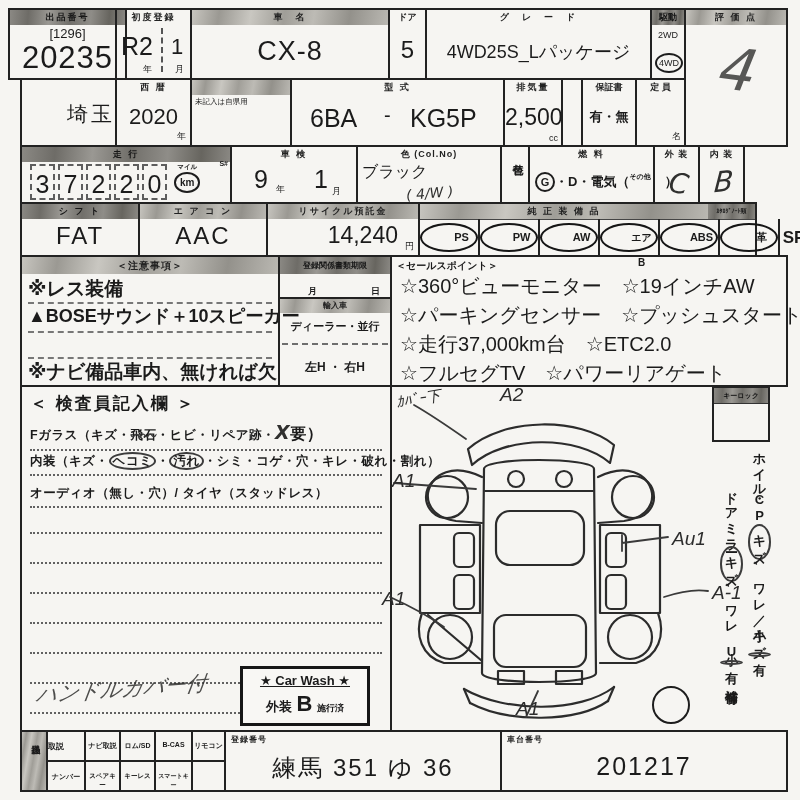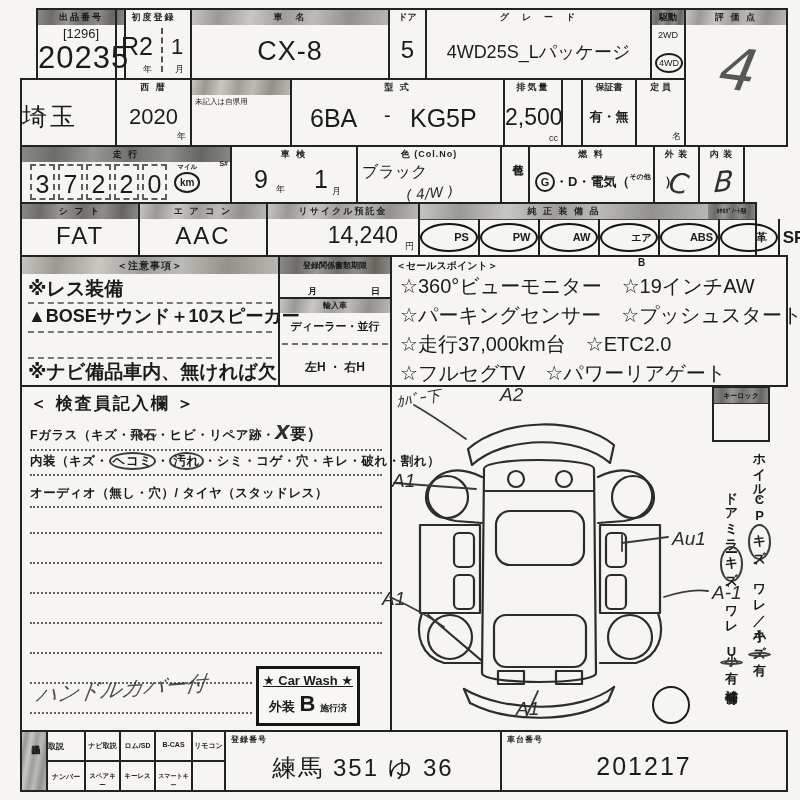--- a/index.html
+++ b/index.html
@@ -28,21 +28,21 @@
   .scrib{text-decoration:line-through;text-decoration-style:wavy;text-decoration-color:#3a3a3a;}
   .wcirc{border:2px solid #3c3c3c;border-radius:50%;padding:0 2px;}
   .ann{position:absolute;font-size:19px;font-style:italic;color:#2d2d2d;white-space:nowrap;}
   svg{display:block;}
 </style>
 </head>
 <body>
 
 <div class="sheet">
 
-  <div class="cell" style="left:36px;top:8px;width:90px;height:72px">
+  <div class="cell" style="left:8px;top:8px;width:119px;height:72px">
     <div class="hdr smudge-dark">出品番号</div>
     <div class="val" style="top:16px;left:0;right:0;text-align:center;font-size:13px">[1296]</div>
     <div class="val" style="top:30px;left:0;right:0;text-align:center;font-size:31px;letter-spacing:1px">20235</div>
   </div>
 
   <div class="cell" style="left:115px;top:8px;width:77px;height:72px">
     <div class="hdr">初度登録</div>
     <div class="val" style="top:22px;left:4px;font-size:25px">R2</div>
     <div class="val" style="top:18px;left:44px;height:44px;border-left:2px dashed #555;"></div>
     <div class="val" style="top:24px;left:54px;font-size:22px">1</div>
@@ -70,21 +70,21 @@
     <div class="val" style="top:20px;left:0;right:0;text-align:center;font-size:9px">2WD</div>
     <div class="val" style="top:42px;left:3px;"><span class="circ" style="display:inline-block;font-size:9px;padding:3px 2px;">4WD</span></div>
   </div>
 
   <div class="cell" style="left:684px;top:8px;width:104px;height:139px">
     <div class="hdr smudge">評 価 点</div>
     <div class="val hw" style="top:26px;left:34px;font-size:58px;font-weight:300;transform:rotate(7deg) skewX(-4deg);opacity:.8">4</div>
   </div>
 
   <div class="cell" style="left:20px;top:78px;width:97px;height:69px">
-    <div class="val" style="top:20px;left:0;right:0;text-align:left;font-size:25px;letter-spacing:3px">埼玉</div>
+    <div class="val" style="top:20px;left:0;right:0;text-align:right;font-size:21px;letter-spacing:3px">埼玉</div>
   </div>
 
   <div class="cell" style="left:115px;top:78px;width:77px;height:69px">
     <div class="hdr">西 暦</div>
     <div class="val" style="top:24px;left:0;right:0;text-align:center;font-size:22px">2020</div>
     <div class="val unit" style="bottom:2px;right:4px">年</div>
   </div>
 
   <div class="cell" style="left:190px;top:78px;width:102px;height:69px">
     <div class="hdr smudge"></div>
@@ -250,21 +250,21 @@
     <div class="dotline" style="top:145px;left:8px;right:8px"></div>
     <div class="dotline" style="top:175px;left:8px;right:8px"></div>
     <div class="dotline" style="top:205px;left:8px;right:8px"></div>
     <div class="dotline" style="top:235px;left:8px;right:8px"></div>
     <div class="dotline" style="top:265px;left:8px;right:8px"></div>
     <div class="dotline" style="top:295px;left:8px;width:222px"></div>
     <div class="dotline" style="top:325px;left:8px;width:222px"></div>
     <div class="val hw" style="top:288px;left:14px;font-size:21px;transform:rotate(-4deg) skewX(-12deg);opacity:.85;white-space:nowrap">ハンドルカバー付</div>
   </div>
 
-  <div class="val" style="left:256px;top:666px;width:104px;height:60px;border:3px solid #161616;background:#f8f7f4;position:absolute;box-sizing:border-box">
+  <div class="val" style="left:240px;top:666px;width:130px;height:60px;border:3px solid #161616;background:#f8f7f4;position:absolute;box-sizing:border-box">
     <div style="text-align:center;font-size:13px;font-weight:bold;text-decoration:underline;margin-top:4px">★ Car Wash ★</div>
     <div style="text-align:center;margin-top:3px">
       <span style="font-size:13px;font-weight:bold">外装</span>
       <span style="font-size:22px;font-weight:bold">B</span>
       <span style="font-size:9px;font-weight:bold">施行済</span>
     </div>
   </div>
 
   <svg style="position:absolute;left:386px;top:385px" width="372" height="346" viewBox="0 0 372 346">
     <g stroke="#2c2c2c" stroke-width="2.2" fill="none" stroke-linecap="round" stroke-linejoin="round">

